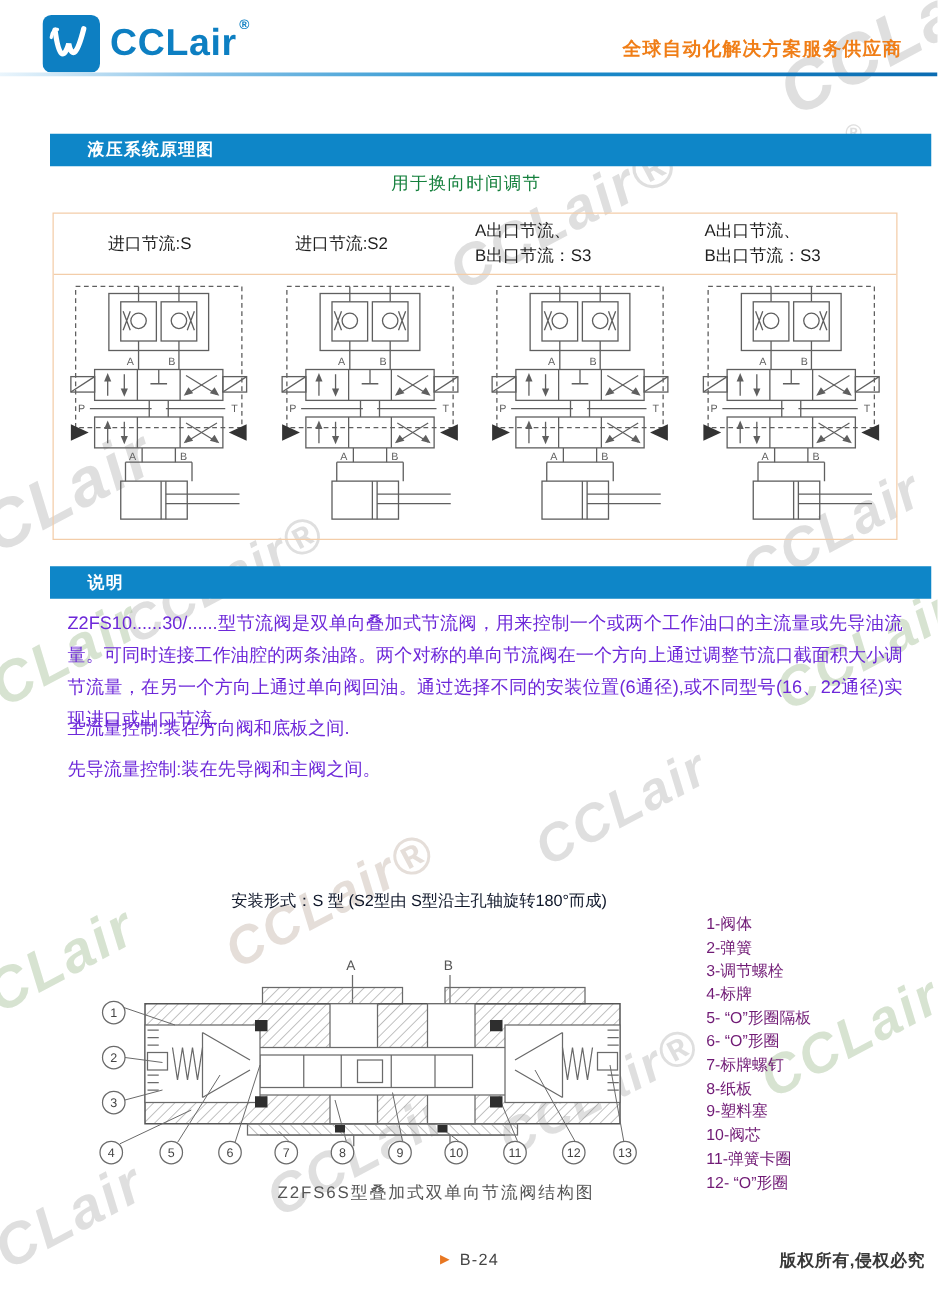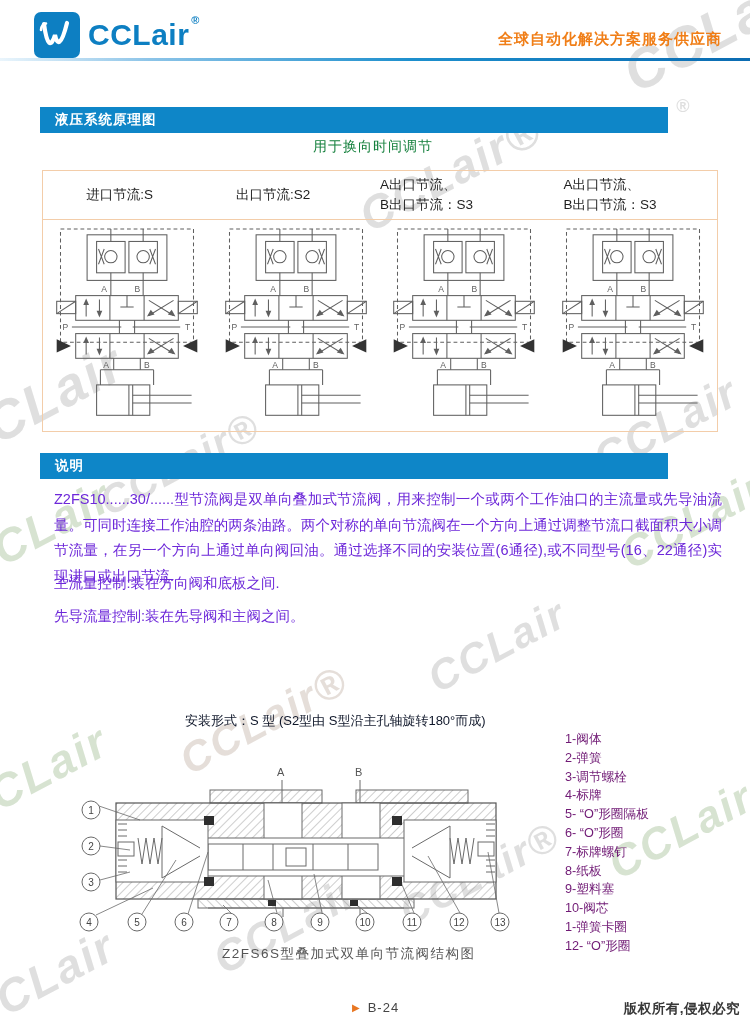--- a/index.html
+++ b/index.html
@@ -15,21 +15,21 @@
   .wm.green{color:rgba(156,184,140,0.40);}
   .wm.warm{color:rgba(203,190,180,0.50);}
   
   .logo-wrap{left:34px;top:12px;display:flex;align-items:flex-start;}
   .logo-text{font-size:30px;font-weight:bold;color:#0d7fc2;margin-left:8px;line-height:46px;letter-spacing:0.5px;}
   .logo-reg{font-size:11px;color:#0d7fc2;font-weight:bold;margin-left:2px;margin-top:2px;}
   .slogan{right:28px;top:30px;font-size:15px;font-weight:bold;color:#f07e17;letter-spacing:1px;margin-left:36px;}
   .header-line{left:0;top:58px;width:750px;height:3px;
     background:linear-gradient(90deg,#eaf5fc 0%,#8cc4e8 20%,#1d8fcd 55%,#0b6cb2 100%);}
   
-  .sec-bar{left:40px;width:628px;height:26px;background:#0e86c8;display:flex;align-items:center;}
+  .sec-bar{left:40px;width:690px;height:26px;background:#0e86c8;display:flex;align-items:center;padding-left:15px;}
   .sec-bar span{color:#fff;font-size:13.5px;font-weight:bold;padding-left:15px;letter-spacing:1px;}
   .subtitle{left:40px;top:138px;width:666px;text-align:center;font-size:14px;color:#15803d;letter-spacing:1px;}
   
   .schem-table{left:42px;top:170px;width:676px;height:262px;border:1px solid #f3cda9;box-sizing:border-box;background:transparent;}
   .schem-head{display:flex;height:48px;border-bottom:1px solid #f3cda9;}
   .schem-head .cell{flex:1;display:flex;align-items:center;justify-content:center;
     font-size:13.5px;color:#1f1f1f;white-space:pre-line;line-height:1.45;}
   .schem-head .cell.two-line{justify-content:flex-start;padding-left:30px;text-align:left;}
   .schem-row{display:flex;height:212px;}
   .schem-cell{flex:1;display:flex;align-items:center;justify-content:center;}
@@ -80,21 +80,21 @@
 <div class="layer header-line"></div>
 
 <div class="layer sec-bar" style="top:107px;">
   <span>液压系统原理图</span>
 </div>
 <div class="layer subtitle">用于换向时间调节</div>
 
 <div class="layer schem-table">
   <div class="schem-head">
     <div class="cell">进口节流:S</div>
-    <div class="cell">出口节流:S2</div>
+    <div class="cell">进口节流:S2</div>
     <div class="cell two-line">A出口节流、
 B出口节流：S3</div>
     <div class="cell two-line">A出口节流、
 B出口节流：S3</div>
   </div>
   <div class="schem-row">
     <div class="schem-cell schem-svg-slot">
         <svg width="152" height="204" viewBox="0 0 160 212">
   <g fill="none" stroke="#5f5f5f" stroke-width="1.1">
     <rect x="10" y="4" width="140" height="119" stroke-dasharray="4,3"></rect>
@@ -489,21 +489,21 @@
     <li>1-阀体</li>
     <li>2-弹簧</li>
     <li>3-调节螺栓</li>
     <li>4-标牌</li>
     <li>5- “O”形圈隔板</li>
     <li>6- “O”形圈</li>
     <li>7-标牌螺钉</li>
     <li>8-纸板</li>
     <li>9-塑料塞</li>
     <li>10-阀芯</li>
-    <li>1-弹簧卡圈</li>
+    <li>11-弹簧卡圈</li>
     <li>12- “O”形圈</li>
   </ul>
 
 <div class="layer caption">Z2FS6S型叠加式双单向节流阀结构图</div>
 
 <div class="layer page-marker">
   <span class="tri">▶</span>
   <span class="num">B-24</span>
 </div>
 <div class="layer copyright">版权所有,侵权必究</div>

